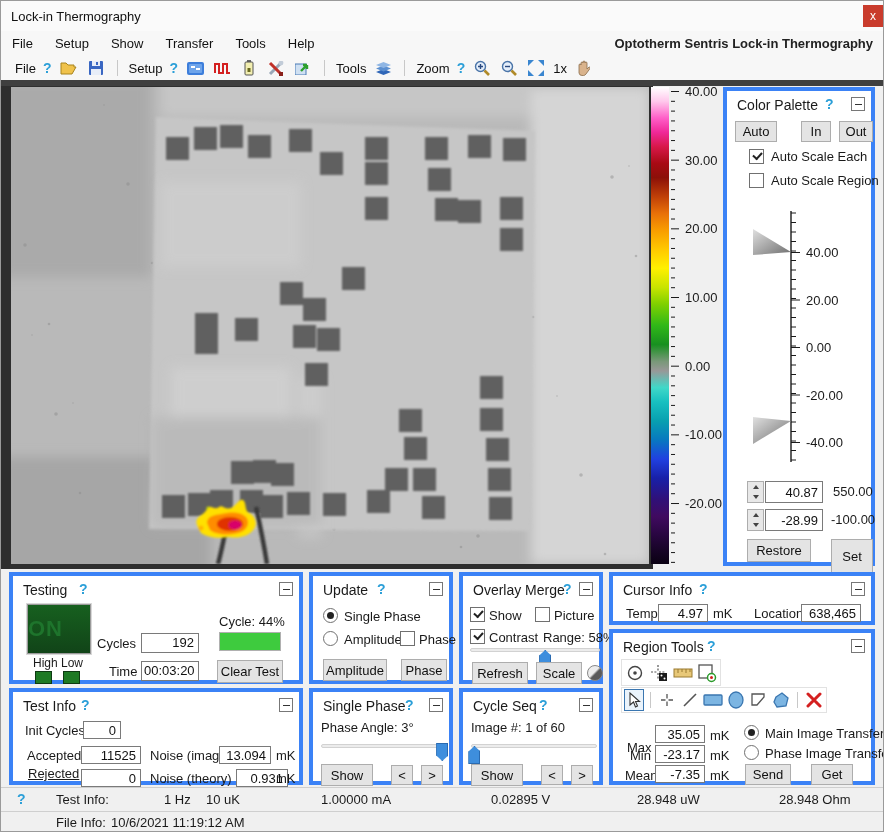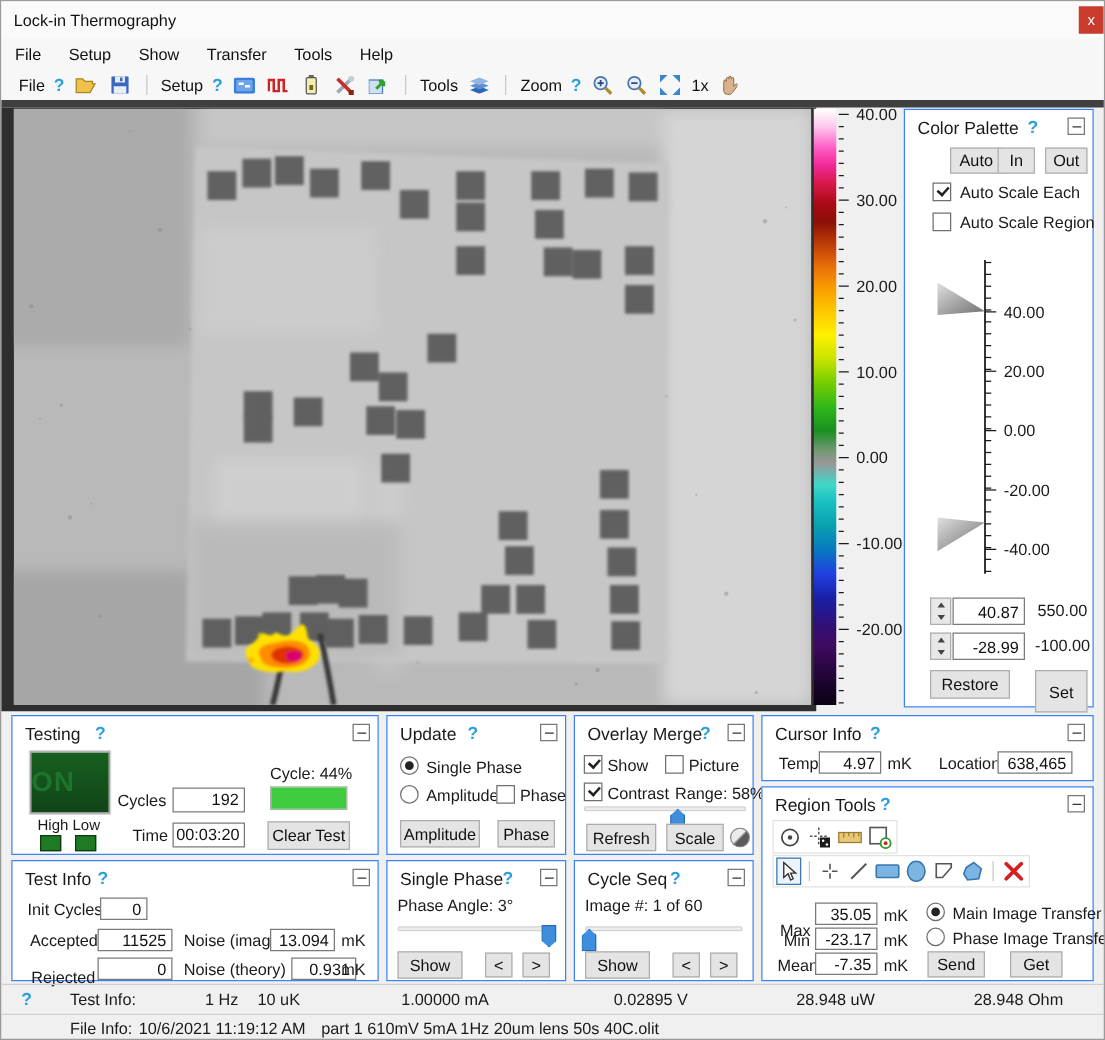--- a/index.html
+++ b/index.html
@@ -15,21 +15,21 @@
   .menuitem{font-size:13px;color:#111;padding:4px 11px;cursor:default;}
   .brand{position:absolute;right:10px;top:35px;font-size:13px;font-weight:bold;color:#222;}
   .toolbar{position:absolute;left:0;top:55px;width:884px;height:24px;background:#f7f7f7;display:flex;align-items:center;gap:7px;padding-left:14px;}
   .tbtxt{font-size:13px;color:#111;}
   .help{color:#2b9fd8;font-weight:bold;font-size:14px;cursor:pointer;}
   .vsep{width:1px;height:16px;background:#c8c8c8;margin:0 4px;}
   .tbicon{display:inline-flex;align-items:center;justify-content:center;width:20px;height:18px;cursor:pointer;}
   .darkstrip{position:absolute;left:0;top:79px;width:884px;height:6px;background:#3f3f3f;}
   .imagebed{position:absolute;left:0;top:85px;width:652px;height:483px;background:#2e2e2e;}
   
-  .panel{position:absolute;background:#fff;border:1px solid #3b82f6;}
+  .panel{position:absolute;background:#fff;border:4px solid #3b82f6;}
   .ptitle{position:absolute;left:10px;top:6px;font-size:14px;color:#1a1a1a;white-space:nowrap;}
   .phelp{position:absolute;top:5px;font-size:14px;}
   .minbox{position:absolute;right:6px;top:6px;width:14px;height:14px;border:1px solid #777;display:flex;align-items:center;justify-content:center;cursor:pointer;background:#fff;}
   .minbox::after{content:"";width:7px;height:1px;background:#333;}
   .btn{position:absolute;background:#e4e4e4;border:1px solid #adadad;font-size:13px;color:#111;display:flex;align-items:center;justify-content:center;cursor:pointer;font-family:"Liberation Sans",sans-serif;}
   .vbox{position:absolute;background:#fff;border:1px solid #7a7a7a;font-size:13px;color:#111;text-align:right;padding:1px 4px 0 2px;overflow:hidden;white-space:nowrap;}
   .cb{position:absolute;width:15px;height:15px;border:1px solid #707070;background:#fff;cursor:pointer;}
   .cb.on::after{content:"";position:absolute;left:3px;top:2px;width:7px;height:4px;border-left:2px solid #222;border-bottom:2px solid #222;transform:rotate(-48deg);}
   .radio{position:absolute;width:15px;height:15px;border:1px solid #707070;border-radius:50%;background:#fff;cursor:pointer;}
   .radio.on::after{content:"";position:absolute;left:3px;top:3px;width:7px;height:7px;border-radius:50%;background:#222;}
@@ -64,20 +64,21 @@
   </div>
 
   <div class="menubar">
     <div class="menuitem">File</div>
     <div class="menuitem">Setup</div>
     <div class="menuitem">Show</div>
     <div class="menuitem">Transfer</div>
     <div class="menuitem">Tools</div>
     <div class="menuitem">Help</div>
   </div>
+  <div class="brand">Optotherm Sentris Lock-in Thermography</div>
 
   <div class="toolbar">
     <span class="tbtxt">File</span>
     <span class="help">?</span>
     <span class="tbicon">
       <svg width="17" height="14" viewBox="0 0 17 14">
           <path d="M1,13 L1,2 L6,2 L8,4 L14,4 L14,6 L16,6 L12,13 Z" fill="#f0c24b" stroke="#a8841f" stroke-width="1"></path>
         </svg>
     </span>
     <span class="tbicon">
@@ -366,21 +367,21 @@
           <text x="15" y="352.35" stroke="none">-10.00</text>
           <text x="15" y="421.02" stroke="none">-20.00</text>
         </g>
       </svg>
   </div>
 
   <div class="panel" style="left:722px;top:86px;width:152px;height:479px;">
     <div class="ptitle">Color Palette</div>
     <span class="phelp help" style="left:98px;">?</span>
     <div class="minbox"></div>
-    <div class="btn" style="left:36px;top:30px;width:42px;height:21px;text-align:center;">Auto</div>
+    <div class="btn" style="left:8px;top:30px;width:42px;height:21px;text-align:center;">Auto</div>
     <div class="btn" style="left:74px;top:30px;width:30px;height:21px;">In</div>
     <div class="btn" style="left:112px;top:30px;width:34px;height:21px;">Out</div>
     <div class="cb on" style="left:22px;top:58px;"></div>
     <div class="lbl abs" style="left:44px;top:58px;">Auto Scale Each</div>
     <div class="cb" style="left:22px;top:82px;"></div>
     <div class="lbl abs" style="left:44px;top:82px;">Auto Scale Region</div>
     <div class="abs" style="left:0;top:110px;width:152px;height:272px;">
       <svg width="152" height="272" viewBox="0 0 152 272">
         <defs>
           <linearGradient id="trig" x1="0" y1="0" x2="1" y2="1">
@@ -473,21 +474,21 @@
     <div class="ptitle">Test Info</div>
     <span class="phelp help" style="left:68px;">?</span>
     <div class="minbox"></div>
     <div class="lbl abs" style="left:12px;top:31px;">Init Cycles</div>
     <div class="vbox" style="left:70px;top:29px;width:38px;height:18px;">0</div>
     <div class="lbl abs" style="left:14px;top:56px;">Accepted</div>
     <div class="vbox" style="left:68px;top:54px;width:60px;height:18px;">11525</div>
     <div class="lbl abs" style="left:137px;top:56px;">Noise (image)</div>
     <div class="vbox" style="left:206px;top:54px;width:52px;height:18px;">13.094</div>
     <div class="lbl abs" style="left:263px;top:56px;">mK</div>
-    <div class="lbl abs" style="left:15px;top:85px;">Rejected</div>
+    <div class="lbl abs" style="left:15px;top:74px;text-decoration:underline;">Rejected</div>
     <div class="vbox" style="left:68px;top:77px;width:60px;height:18px;">0</div>
     <div class="lbl abs" style="left:137px;top:79px;">Noise (theory)</div>
     <div class="vbox" style="left:223px;top:77px;width:52px;height:18px;">0.931</div>
     <div class="lbl abs" style="left:263px;top:79px;">mK</div>
   </div>
 
   <div class="panel" style="left:308px;top:571px;width:144px;height:112px;">
     <div class="ptitle">Update</div>
     <span class="phelp help" style="left:64px;">?</span>
     <div class="minbox"></div>
@@ -673,16 +674,15 @@
     <span class="lbl abs" style="left:205px;top:4px;">10 uK</span>
     <span class="lbl abs" style="left:320px;top:4px;">1.00000 mA</span>
     <span class="lbl abs" style="left:490px;top:4px;">0.02895 V</span>
     <span class="lbl abs" style="left:636px;top:4px;">28.948 uW</span>
     <span class="lbl abs" style="left:778px;top:4px;">28.948 Ohm</span>
   </div>
   <div class="statusline" style="top:810px;"></div>
   <div class="abs" style="left:0;top:811px;width:884px;height:21px;">
     <span class="lbl abs" style="left:55px;top:3px;">File Info:</span>
     <span class="lbl abs" style="left:110px;top:3px;">10/6/2021 11:19:12 AM</span>
-    <span class="lbl abs" style="left:256px;top:3px;">part 1 610mV 5mA 1Hz 20um lens 50s 40C.olit</span>
   </div>
 
 </div>
 
 </body></html>

